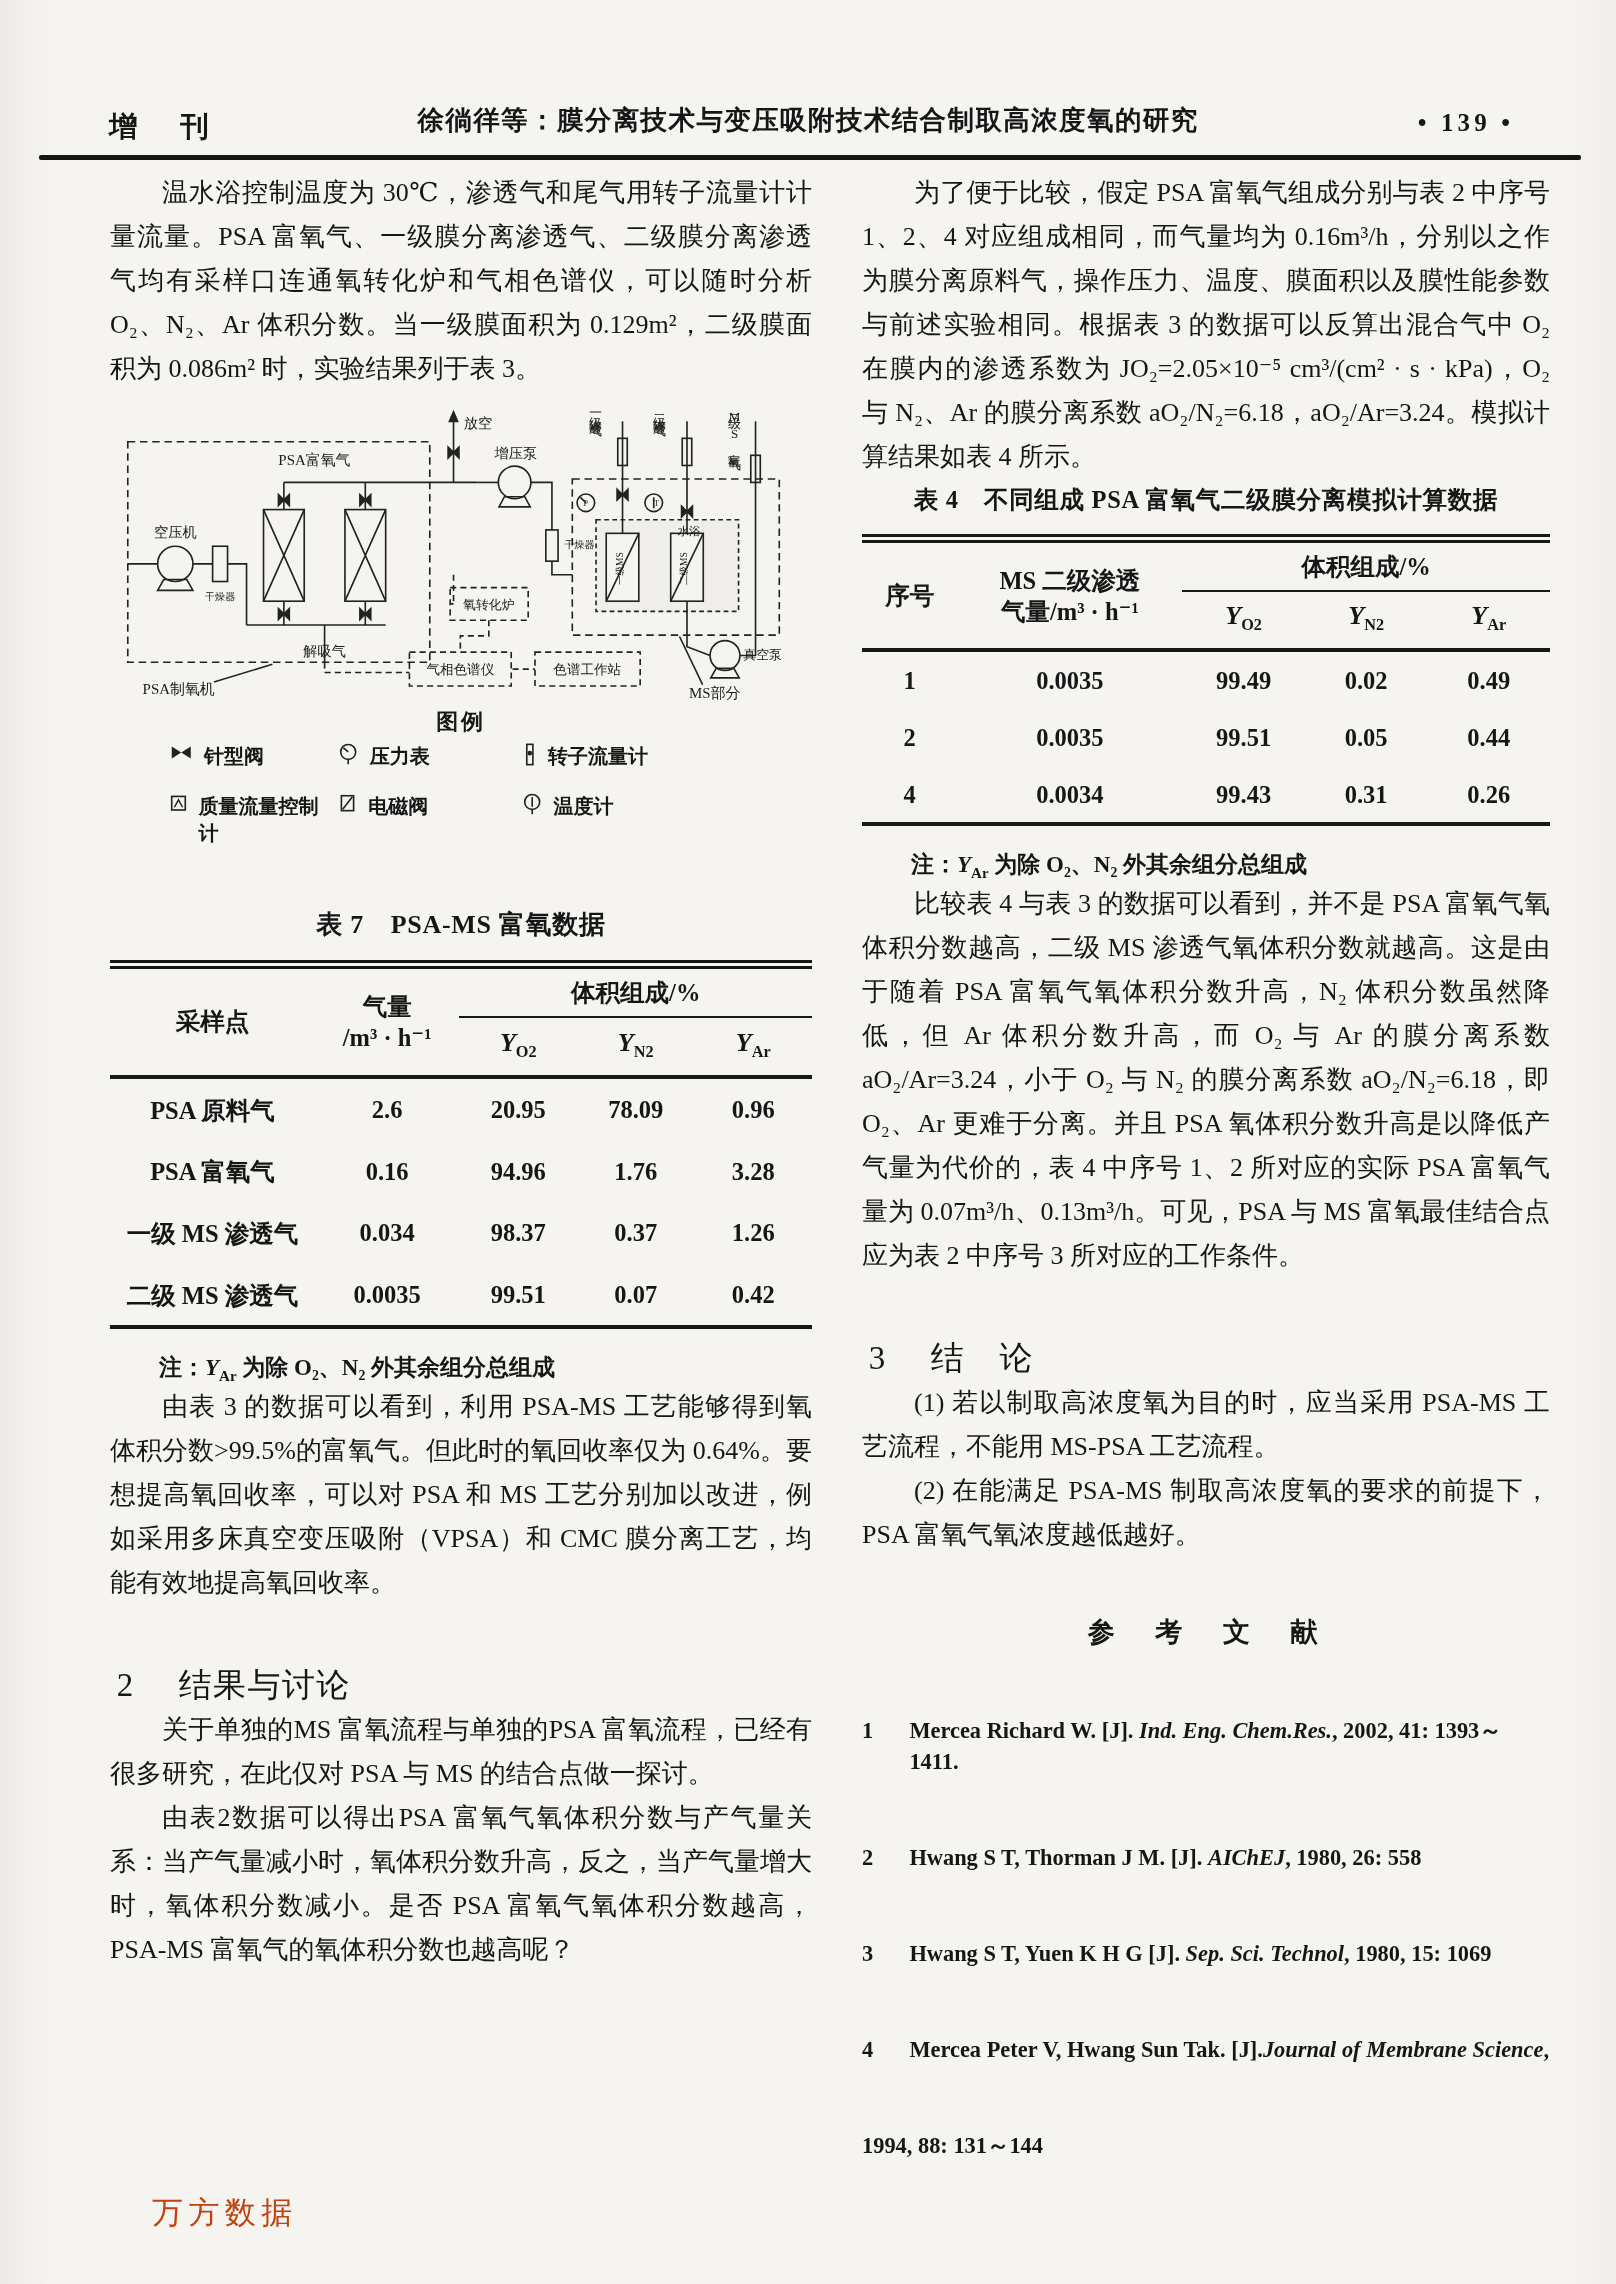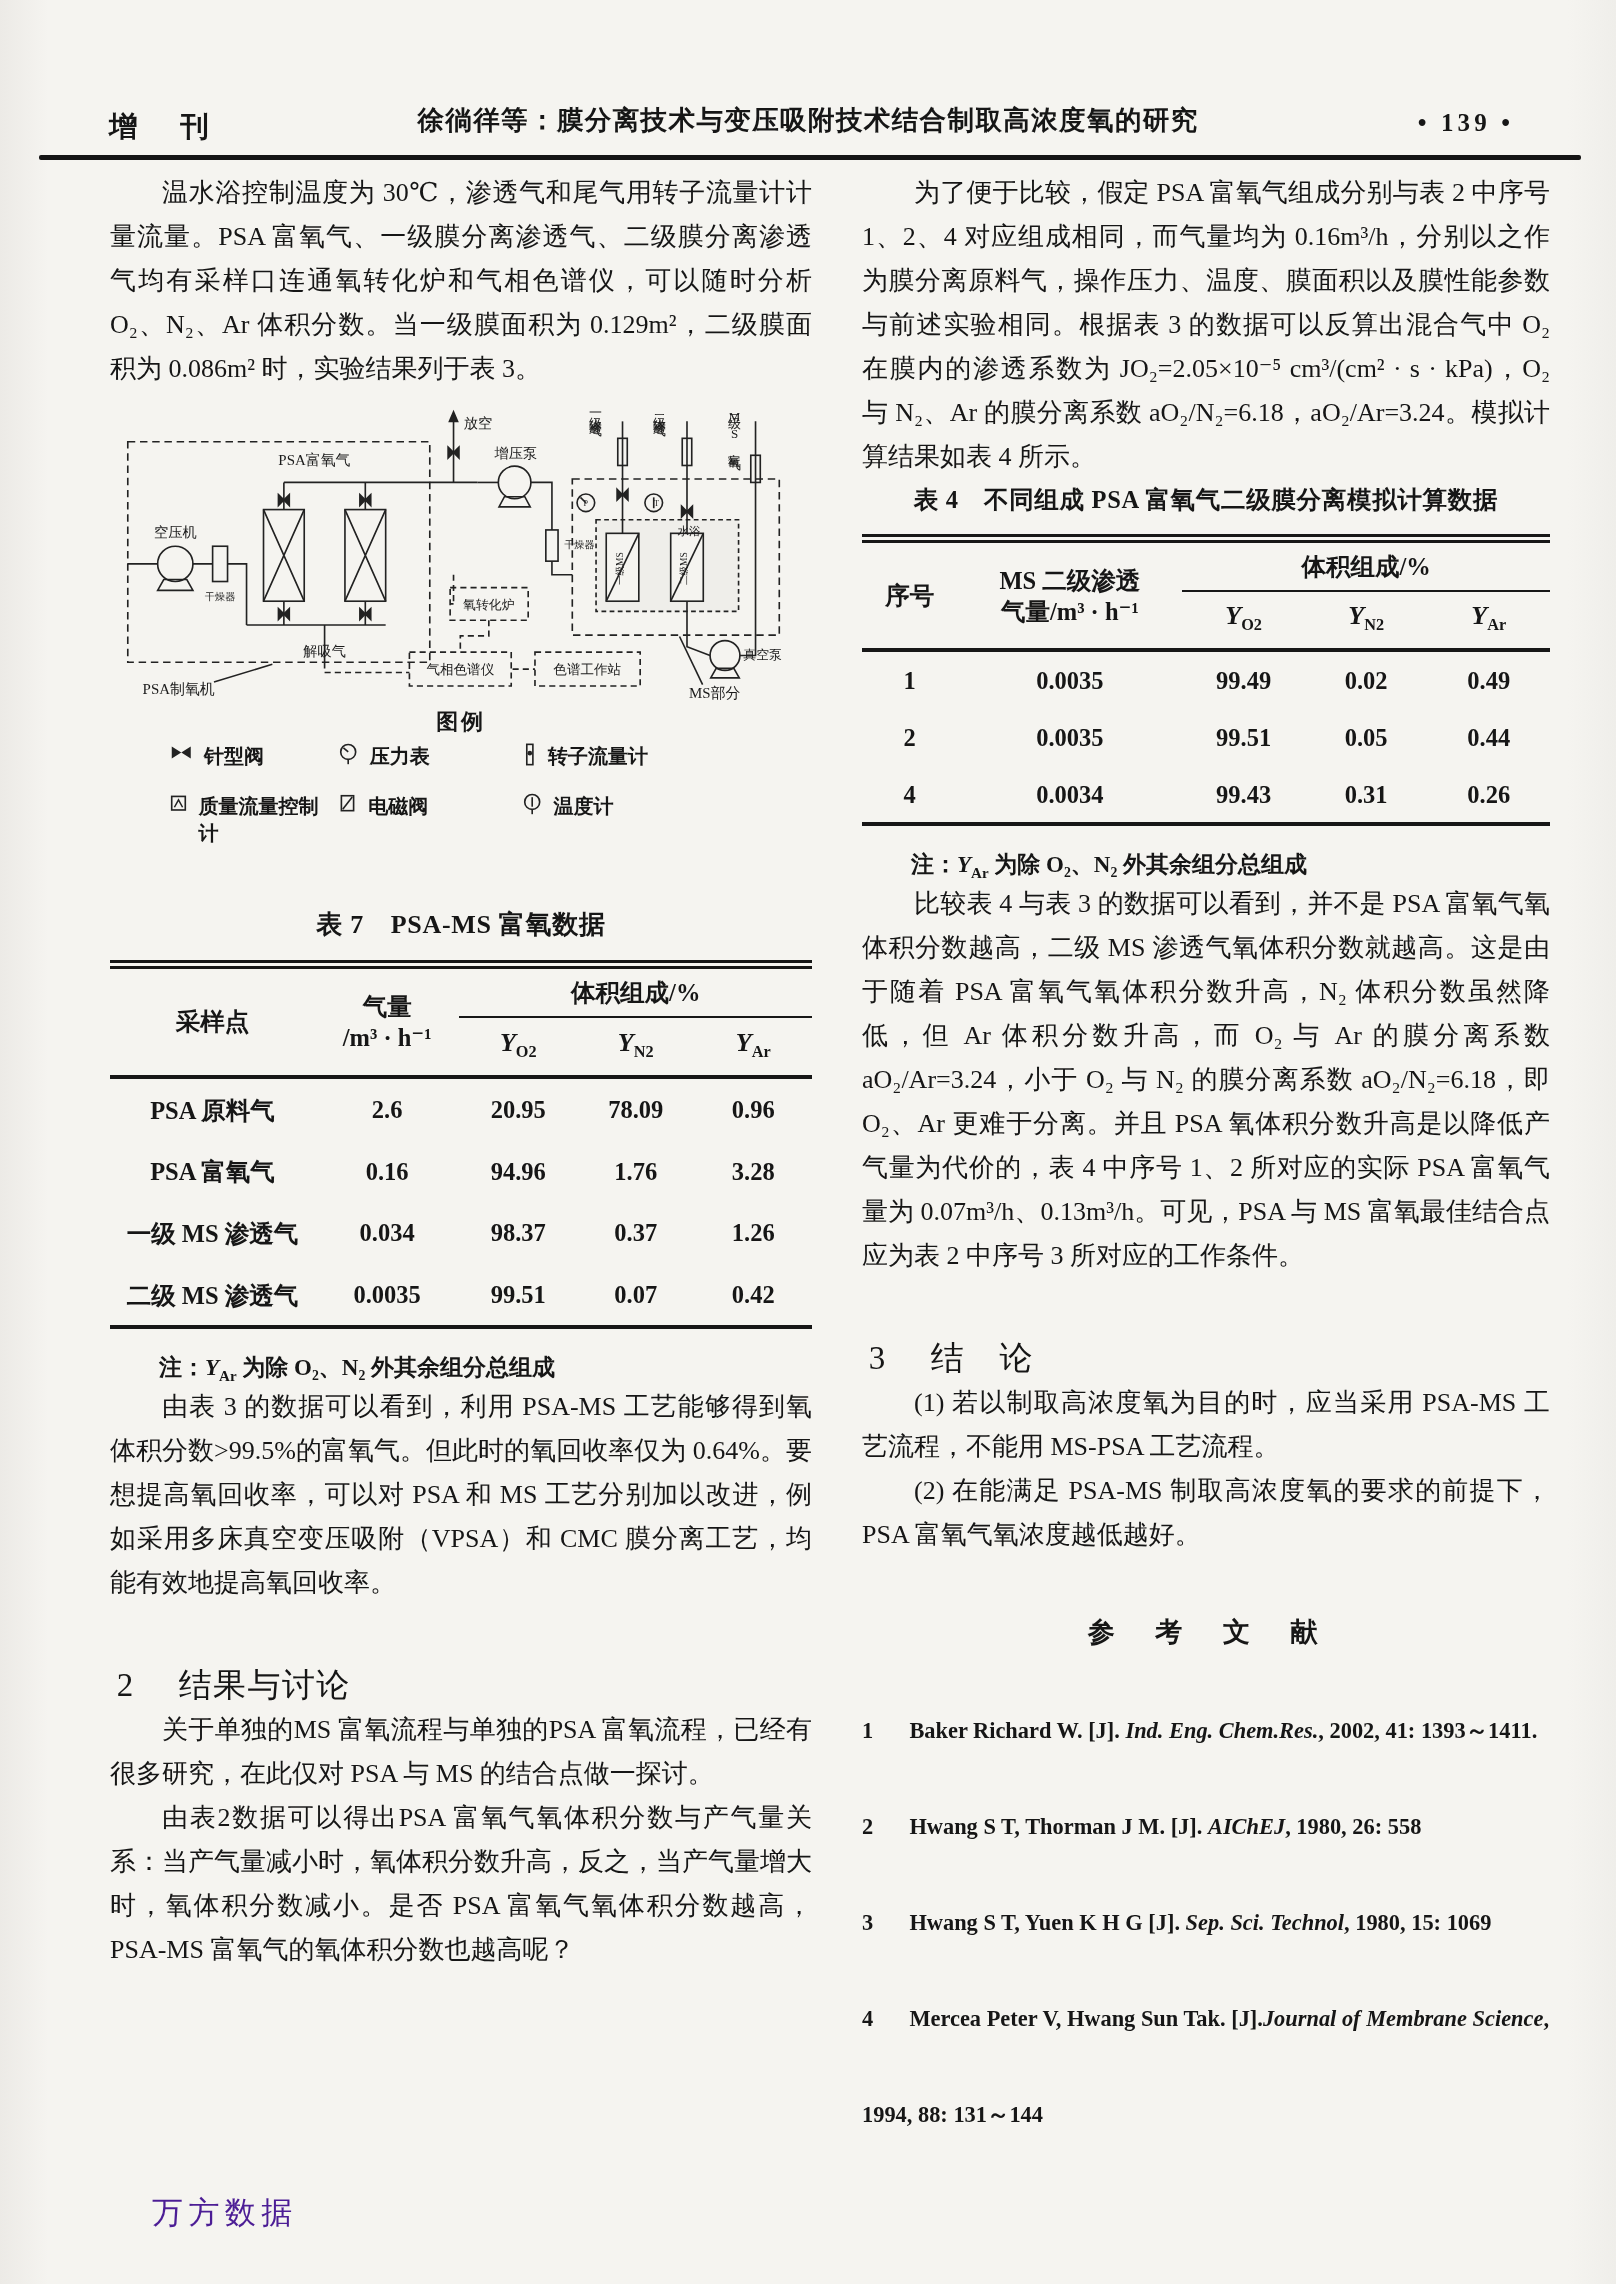--- a/index.html
+++ b/index.html
@@ -45,21 +45,21 @@
   table.data i{font-size:26px;}
   .tbl-note{margin-top:23px;font-size:23px;padding-left:49px;font-weight:bold;}
   .tbl-note sub{font-size:15px;}
   
   h2.sec{font-size:33px;font-weight:normal;margin:58px 0 0 0;letter-spacing:1.4px;}
   h2.sec .num{margin-right:44px;margin-left:6.8px;}
   .refs-title{margin-top:57px;text-align:center;font-size:27px;font-weight:bold;letter-spacing:6.8px;}
   .ref{display:flex;gap:27px;font-size:22.4px;line-height:31px;margin-top:65px;font-weight:bold;}
   .ref .ref-num{flex:0 0 20.4px;}
   .ref-cont{font-size:22.4px;margin-top:65px;font-weight:bold;}
-  .watermark{position:absolute;left:152px;top:2192px;font-size:31px;color:#4c1d95;letter-spacing:5.4px;}
+  .watermark{position:absolute;left:152px;top:2192px;font-size:31px;color:#c2410c;letter-spacing:5.4px;}
   .mt30{margin-top:20.4px;}
   .mt60{margin-top:41px;}
   .mt90{margin-top:61px;}
   .mt170{margin-top:116px;}
 </style>
 </head>
 <body>
 
 <div class="page">
 
@@ -386,21 +386,21 @@
 
     <h2 class="sec"><span class="num">3</span><span>结　论</span></h2>
 
     <p class="body mt60">(1) 若以制取高浓度氧为目的时，应当采用 PSA-MS 工艺流程，不能用 MS-PSA 工艺流程。</p>
     <p class="body">(2) 在能满足 PSA-MS 制取高浓度氧的要求的前提下，PSA 富氧气氧浓度越低越好。</p>
 
     <div class="refs-title">参　考　文　献</div>
 
     <div class="ref">
       <span class="ref-num">1</span>
-      <span class="ref-body"><span>Baker Richard W. [J]. </span><i>Ind. Eng. Chem.Res.</i><span>, 2002, 41: 1393～1411.</span></span>
+      <span class="ref-body"><span>Mercea Richard W. [J]. </span><i>Ind. Eng. Chem.Res.</i><span>, 2002, 41: 1393～1411.</span></span>
     </div>
     <div class="ref">
       <span class="ref-num">2</span>
       <span class="ref-body"><span>Hwang S T, Thorman J M. [J]. </span><i>AIChEJ</i><span>, 1980, 26: 558</span></span>
     </div>
     <div class="ref">
       <span class="ref-num">3</span>
       <span class="ref-body"><span>Hwang S T, Yuen K H G [J]. </span><i>Sep. Sci. Technol</i><span>, 1980, 15: 1069</span></span>
     </div>
     <div class="ref">

